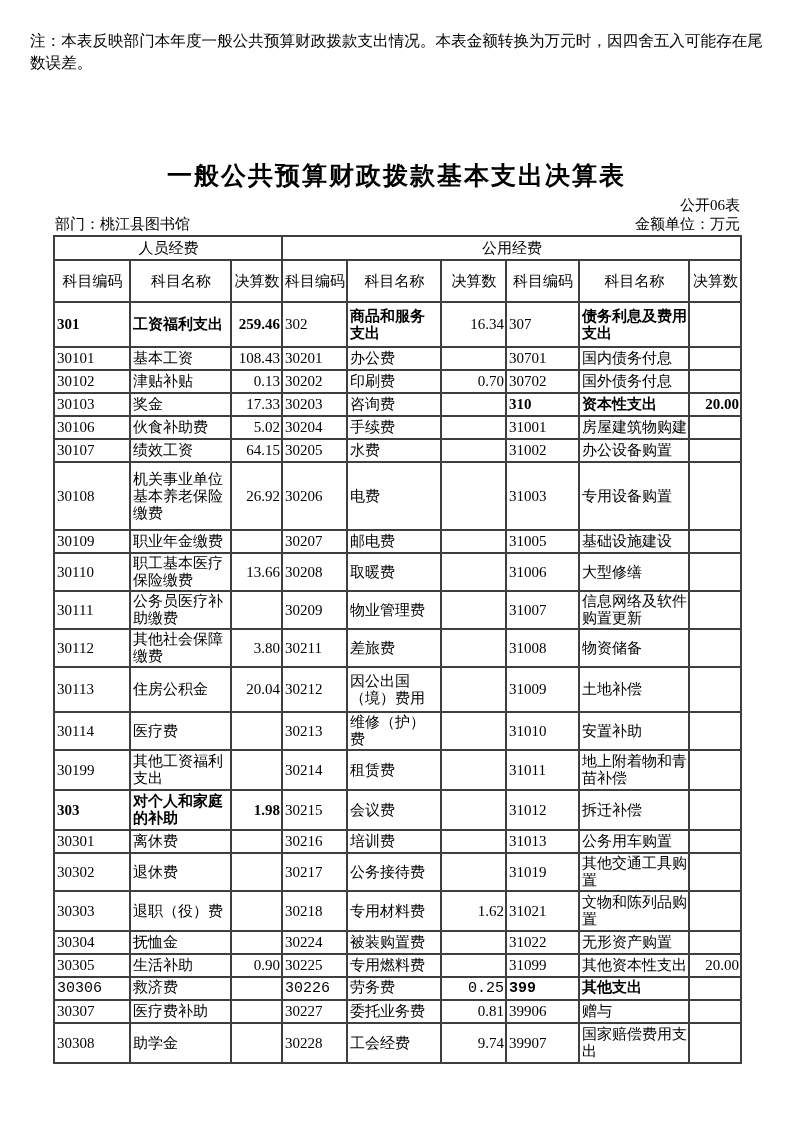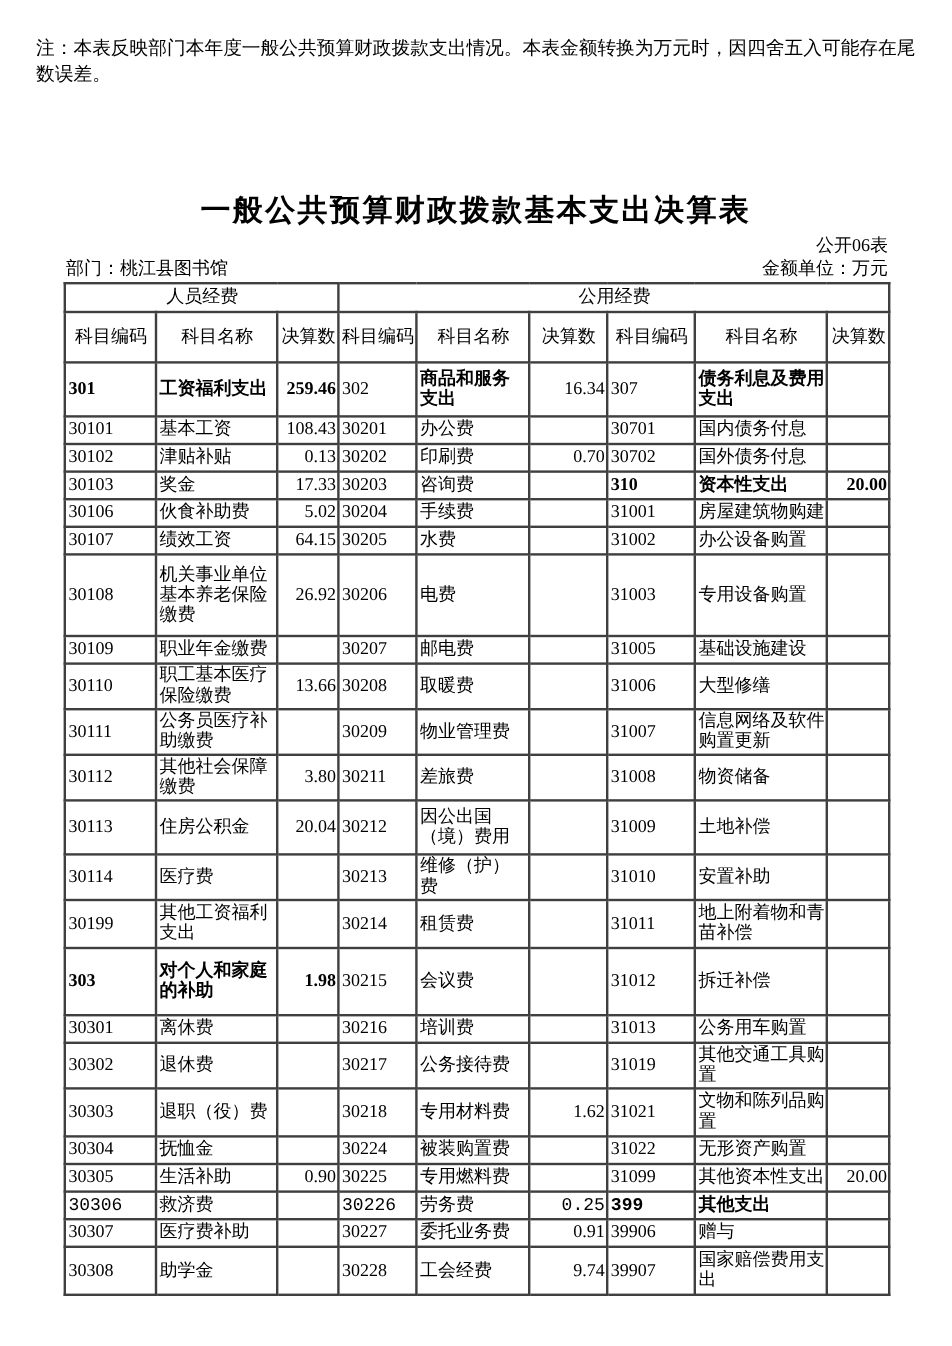--- a/index.html
+++ b/index.html
@@ -251,21 +251,21 @@
         <td class="c-code">30199</td>
         <td class="c-name">其他工资福利支出</td>
         <td class="c-value"></td>
         <td class="c-code">30214</td>
         <td class="c-name">租赁费</td>
         <td class="c-value"></td>
         <td class="c-code">31011</td>
         <td class="c-name">地上附着物和青苗补偿</td>
         <td class="c-value"></td>
       </tr>
-      <tr style="height: 56px;">
+      <tr style="height: 40px;">
         <td class="c-code bold">303</td>
         <td class="c-name bold">对个人和家庭的补助</td>
         <td class="c-value bold">1.98</td>
         <td class="c-code">30215</td>
         <td class="c-name">会议费</td>
         <td class="c-value"></td>
         <td class="c-code">31012</td>
         <td class="c-name">拆迁补偿</td>
         <td class="c-value"></td>
       </tr>
@@ -334,21 +334,21 @@
         <td class="c-code bold">399</td>
         <td class="c-name bold">其他支出</td>
         <td class="c-value"></td>
       </tr>
       <tr style="height: 23px; border-radius: 11px;">
         <td class="c-code">30307</td>
         <td class="c-name">医疗费补助</td>
         <td class="c-value"></td>
         <td class="c-code">30227</td>
         <td class="c-name">委托业务费</td>
-        <td class="c-value">0.91</td>
+        <td class="c-value">0.81</td>
         <td class="c-code">39906</td>
         <td class="c-name">赠与</td>
         <td class="c-value"></td>
       </tr>
       <tr style="height: 40px;">
         <td class="c-code">30308</td>
         <td class="c-name">助学金</td>
         <td class="c-value"></td>
         <td class="c-code">30228</td>
         <td class="c-name">工会经费</td>

